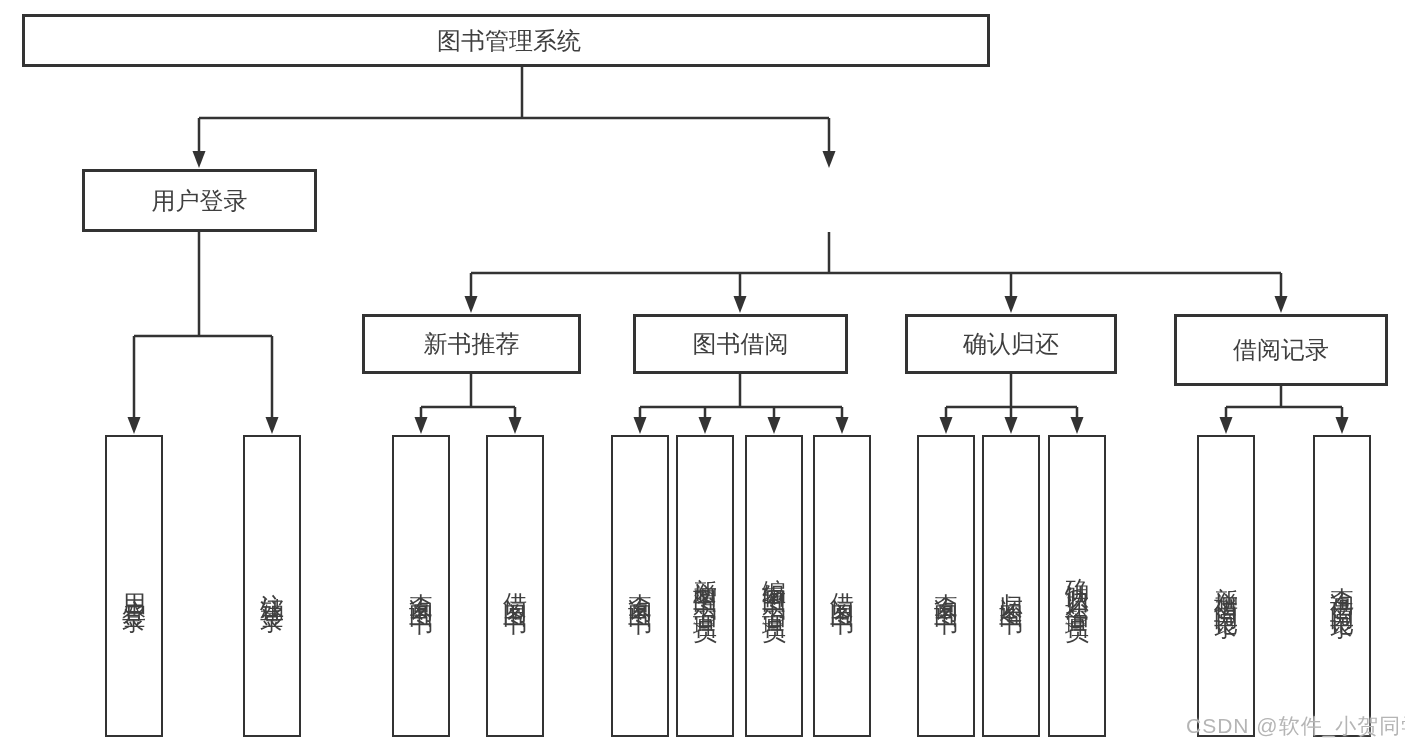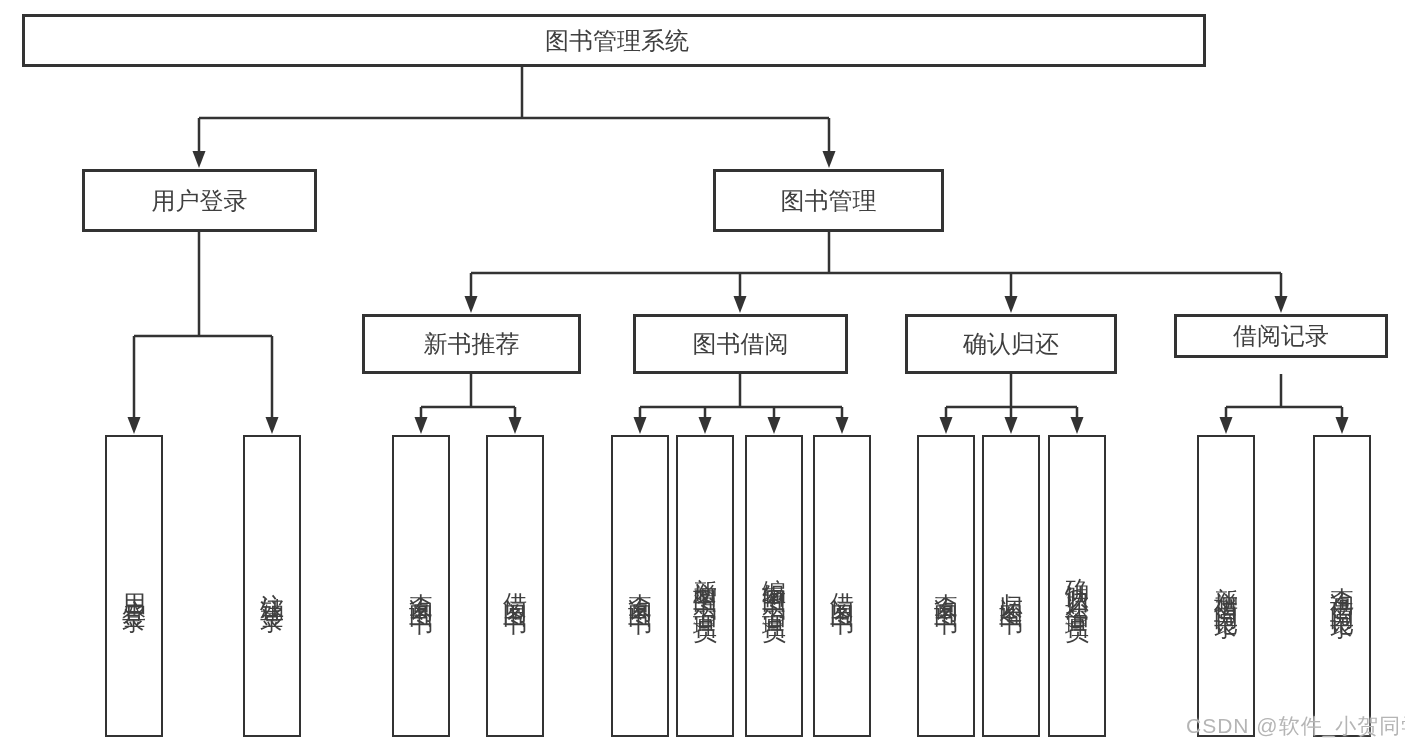--- a/index.html
+++ b/index.html
@@ -105,41 +105,38 @@
       <polygon points="1077,434 1070.5,417 1083.5,417" fill="#333333" stroke="none"></polygon>
     </g>
 
     <g stroke="#333333" stroke-width="2.5" fill="none">
       <path d="M1281 374 V407 M1226 407 H1342 M1226 407 V419 M1342 407 V419"></path>
       <polygon points="1226,434 1219.5,417 1232.5,417" fill="#333333" stroke="none"></polygon>
       <polygon points="1342,434 1335.5,417 1348.5,417" fill="#333333" stroke="none"></polygon>
     </g>
   </svg>
 
-  <div class="box" style="left:22px; top:14px; width:1184px; height:53px;padding-left:6px;">
+  <div class="box" style="left:22px; top:14px; width:968px; height:53px;padding-left:6px;">
     <span>图书管理系统</span>
   </div>
 
   <div class="box" style="left:82px; top:169px; width:235px; height:63px;">
     <span>用户登录</span>
-  </div>
-  <div class="box" style="left:713px; top:169px; width:231px; height:63px;">
-    <span>图书管理</span>
   </div>
 
   <div class="box" style="left:362px; top:314px; width:219px; height:60px;">
     <span>新书推荐</span>
   </div>
   <div class="box" style="left:633px; top:314px; width:215px; height:60px;">
     <span>图书借阅</span>
   </div>
   <div class="box" style="left:905px; top:314px; width:212px; height:60px;">
     <span>确认归还</span>
   </div>
-  <div class="box" style="left:1174px; top:314px; width:214px; height:44px;">
+  <div class="box" style="left:1174px; top:314px; width:214px; height:72px;">
     <span>借阅记录</span>
   </div>
 
   <div class="box vbox" style="left:105px; top:435px; width:58px; height:302px;">
     <span class="vtext">用户登录</span>
   </div>
   <div class="box vbox" style="left:243px; top:435px; width:58px; height:302px;">
     <span class="vtext">注销登录</span>
   </div>
 

